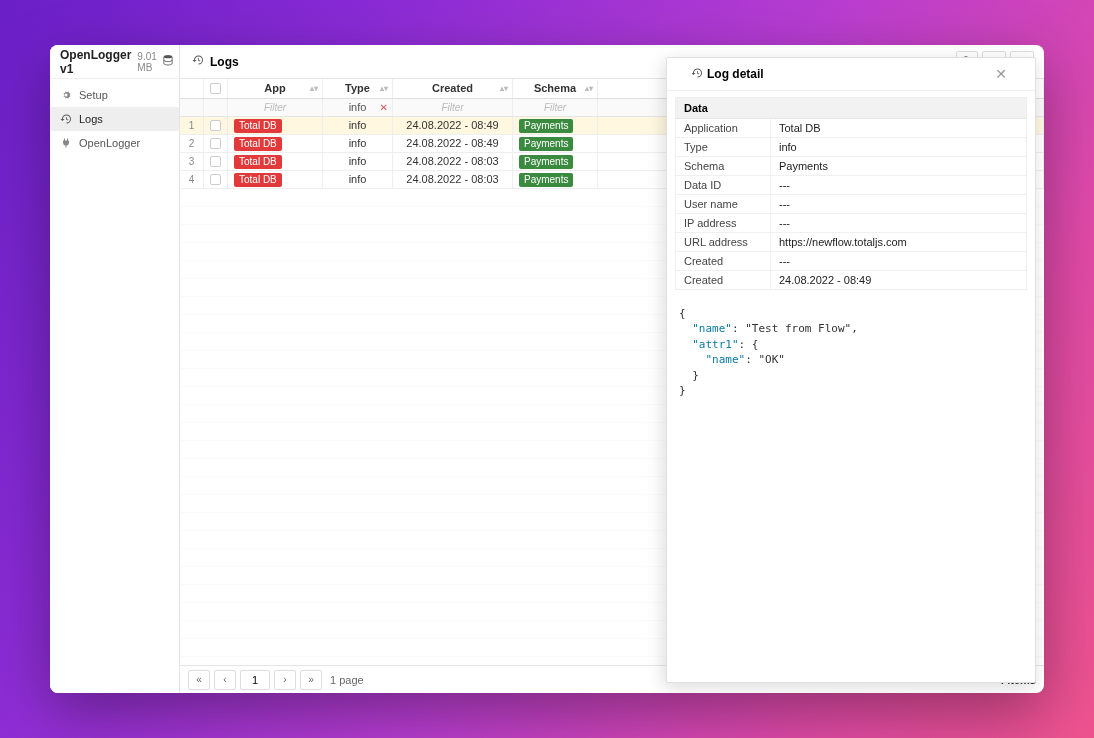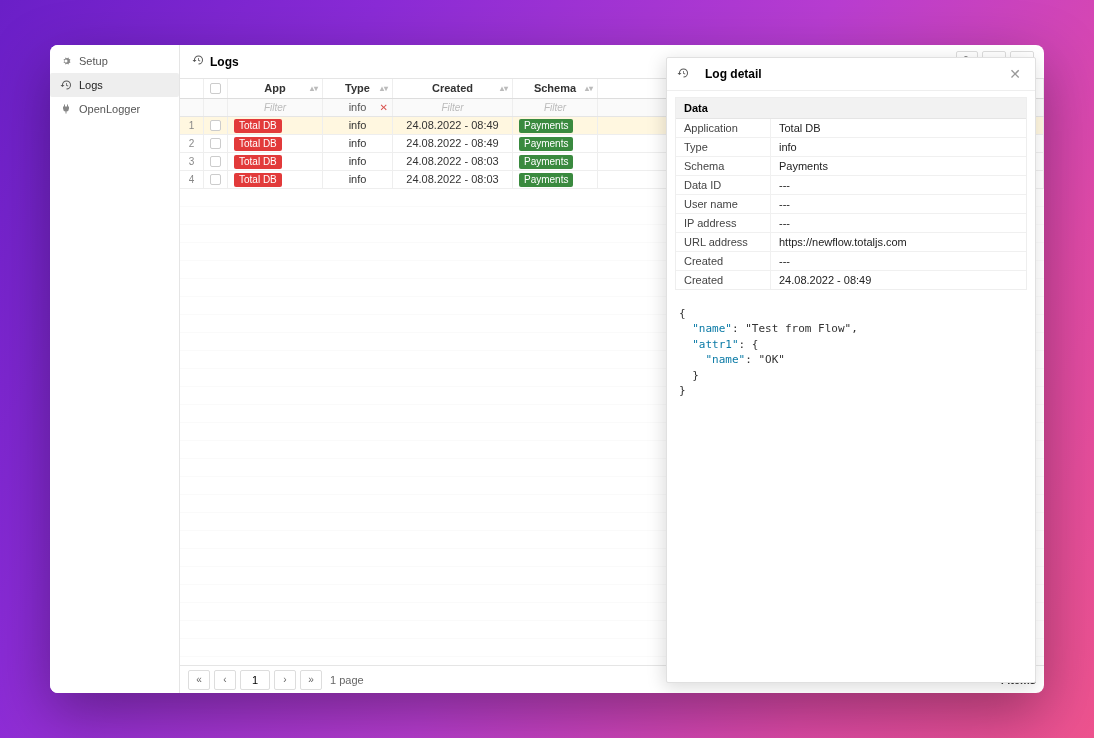--- a/index.html
+++ b/index.html
@@ -209,22 +209,22 @@
   border: 1px solid #e0e0e0;
   box-shadow: -2px 4px 18px rgba(0,0,0,0.15);
   border-radius: 2px;
   display: flex;
   flex-direction: column;
   z-index: 20;
 }
 .detail-header {
   display: flex;
   align-items: center;
-  padding: 8px 10px;
-  gap: 16px;
+  padding: 8px 24px;
+  gap: 4px;
   border-bottom: 1px solid #eee;
 }
 .detail-header .title { font-weight: 600; font-size: 12px; }
 .close-btn {
   margin-left: auto;
   color: #999;
   font-size: 14px;
   cursor: pointer;
   padding: 0 4px;
 }
@@ -284,20 +284,31 @@
   border-radius: 2px;
   color: #555;
 }
 </style>
 </head>
 <body>
 
 <div class="window">
 
   <div class="sidebar">
+    <div class="sidebar-header">
+      <span class="app-title">OpenLogger v1</span>
+      <span class="size-badge">9.01 MB</span>
+      <span>
+        <svg class="db-icon" viewBox="0 0 12 14">
+            <ellipse cx="6" cy="3" rx="5" ry="2" fill="#555"></ellipse>
+            <path d="M1 3v8c0 1.1 2.2 2 5 2s5-.9 5-2V3" fill="none" stroke="#555" stroke-width="1"></path>
+            <path d="M1 7c0 1.1 2.2 2 5 2s5-.9 5-2" fill="none" stroke="#555" stroke-width="1"></path>
+          </svg>
+      </span>
+    </div>
     <div class="nav">
       <div class="nav-item">
         <span class="nav-icon">
           <svg width="12" height="12" viewBox="0 0 24 24" fill="#888">
               <path d="M19.4 13l.6-1-.6-1 1.5-1.2-1-1.7-1.8.6-.8-.8.6-1.8-1.7-1L15 6.6l-1-.6-1 .6-1.2-1.5-1.7 1 .6 1.8-.8.8-1.8-.6-1 1.7L8.6 11l-.6 1 .6 1-1.5 1.2 1 1.7 1.8-.6.8.8-.6 1.8 1.7 1L13 17.4l1 .6 1-.6 1.2 1.5 1.7-1-.6-1.8.8-.8 1.8.6 1-1.7L19.4 13zM12 15a3 3 0 110-6 3 3 0 010 6z"></path>
             </svg>
         </span>
         <span>Setup</span>
       </div>
       <div class="nav-item active">

